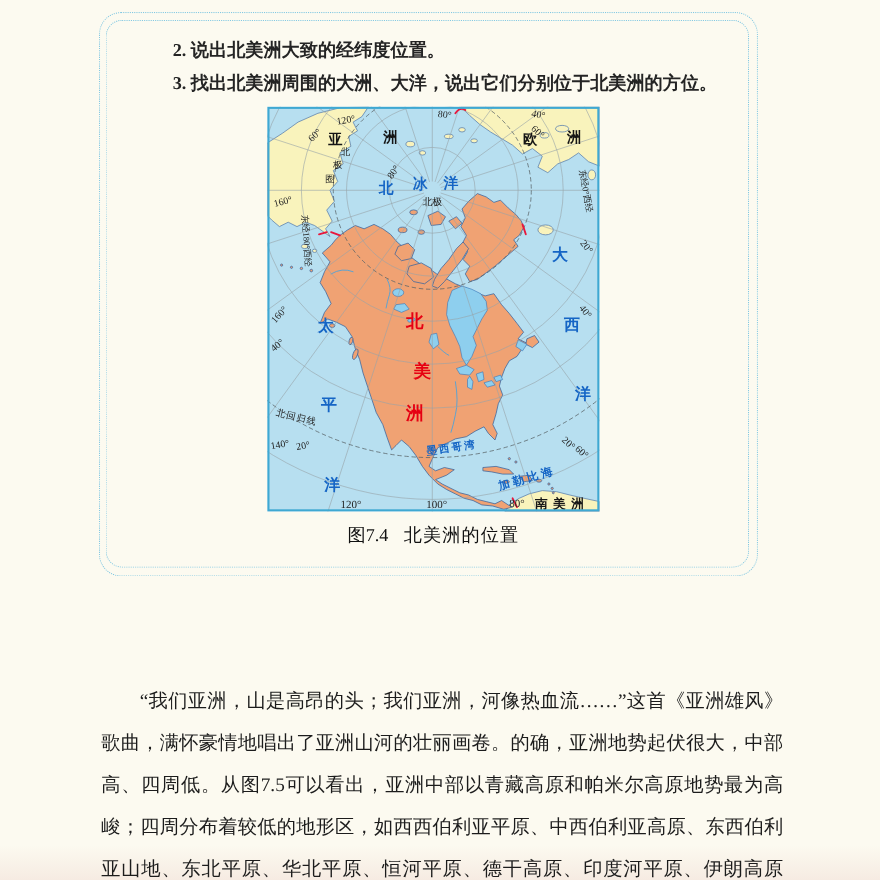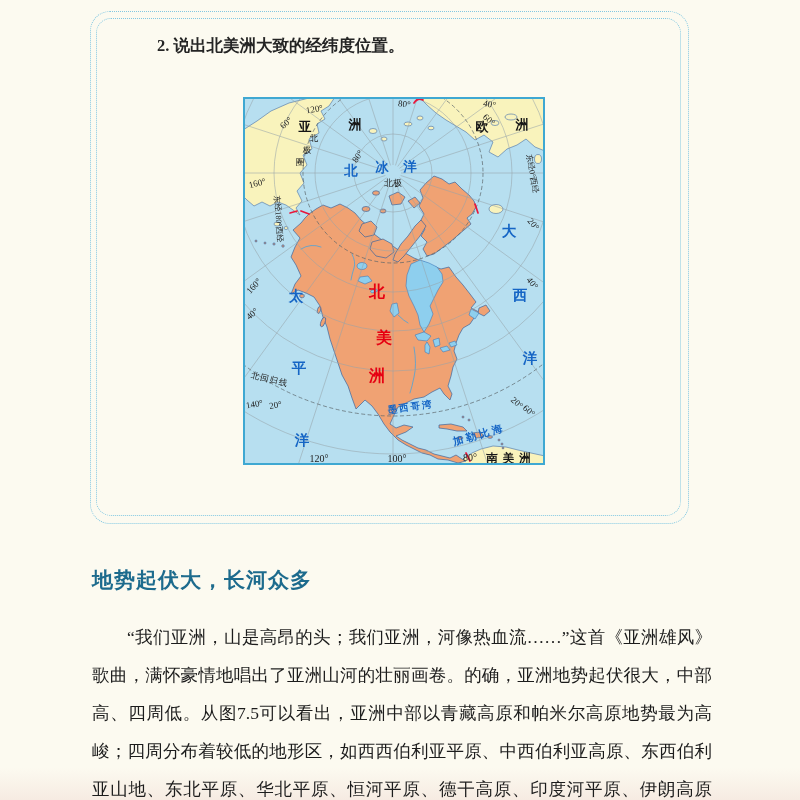--- a/index.html
+++ b/index.html
@@ -55,20 +55,21 @@
 </style>
 </head>
 <body>
 
 <div class="page">
 
   <div class="box-outer"></div>
   <div class="box-inner">
     <div class="activity-items">
       <div class="activity-item">2. 说出北美洲大致的经纬度位置。</div>
+      <div class="activity-item">3. 找出北美洲周围的大洲、大洋，说出它们分别位于北美洲的方位。</div>
     </div>
   </div>
 
   <div class="map-figure">
     <svg class="map-svg" viewBox="0 0 302 368">
       <defs>
         <clipPath id="mapclip">
             <rect x="0" y="0" width="302" height="368"></rect>
           </clipPath>
       </defs>
@@ -238,19 +239,21 @@
             <text x="272" y="308" fill="#222222" font-size="9" text-anchor="middle" transform="rotate(42 272 308)">20°</text>
             <text x="284" y="316" fill="#222222" font-size="9" text-anchor="middle" transform="rotate(42 284 316)">60°</text>
             <text x="76" y="365" fill="#222222" font-size="10" text-anchor="middle">120°</text>
             <text x="154" y="365" fill="#222222" font-size="10" text-anchor="middle">100°</text>
             <text x="227" y="364" fill="#222222" font-size="10" text-anchor="middle">80°</text>
           </g>
       </g>
       <rect class="map-border" x="1" y="1" width="300" height="366"></rect>
     </svg>
 
+    <div class="map-caption">
+      <span class="cap-prefix">图7.4</span><span>北美洲的位置</span>
+    </div>
   </div>
 
-  <h2 class="section-heading">地势起伏大，长河众多</h2>
 
   <p class="body-paragraph">“我们亚洲，山是高昂的头；我们亚洲，河像热血流……”这首《亚洲雄风》歌曲，满怀豪情地唱出了亚洲山河的壮丽画卷。的确，亚洲地势起伏很大，中部高、四周低。从图7.5可以看出，亚洲中部以青藏高原和帕米尔高原地势最为高峻；四周分布着较低的地形区，如西西伯利亚平原、中西伯利亚高原、东西伯利亚山地、东北平原、华北平原、恒河平原、德干高原、印度河平原、伊朗高原等。</p>
 
 </div>
 
 </body></html>

